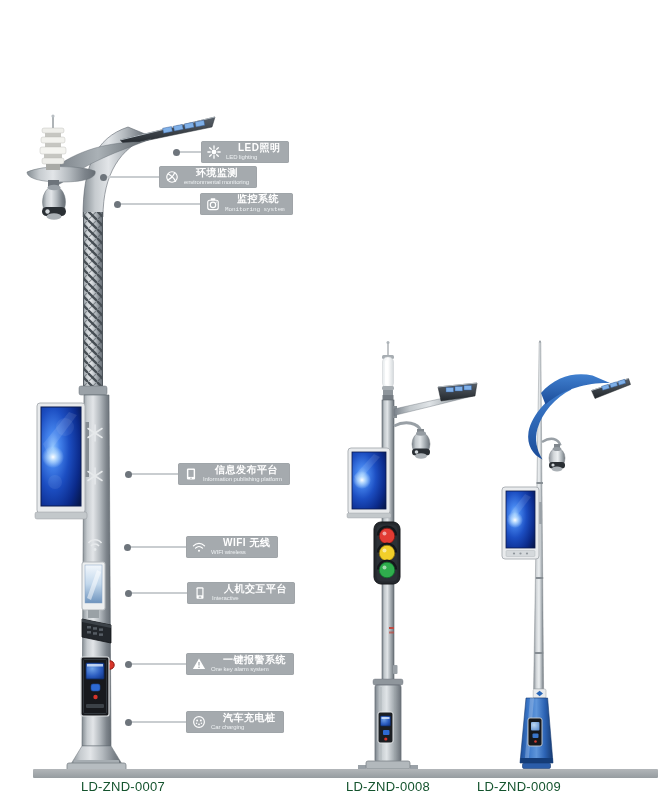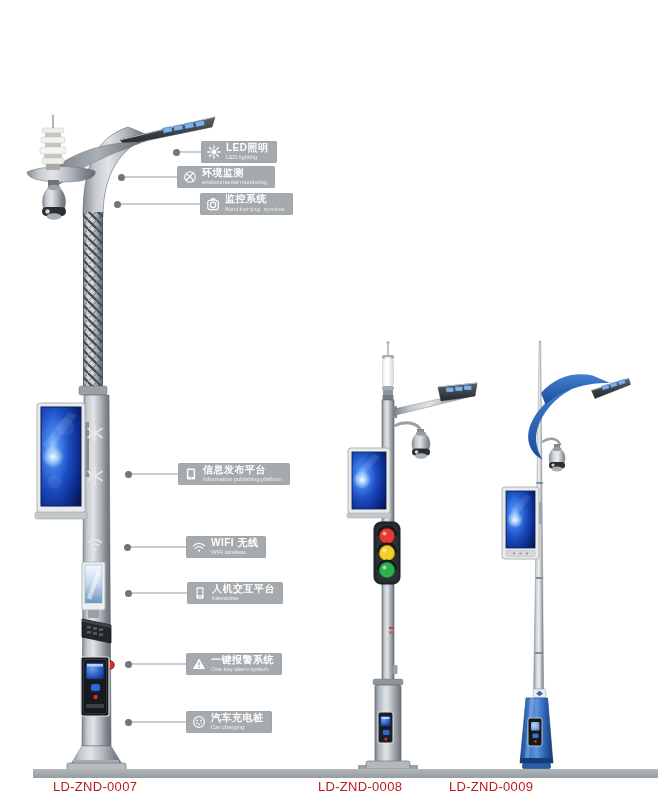--- a/index.html
+++ b/index.html
@@ -11,28 +11,28 @@
   
   .callout{position:absolute;display:flex;align-items:center;}
   .c-dot{width:7px;height:7px;border-radius:50%;background:#6e757c;flex:0 0 auto;}
   .c-line{height:2px;background:#c9cdd0;flex:0 0 auto;}
   .c-box{display:flex;align-items:center;gap:5px;background:#a5aaae;border-radius:2.5px;
          padding:2px 8px 2px 6px;height:22px;box-sizing:border-box;color:#fff;
          box-shadow:inset 0 0 0 0.5px #9a9fa3;}
   .c-icon{width:14px;height:14px;flex:0 0 auto;}
   .c-icon svg{width:14px;height:14px;}
   .c-text{display:flex;flex-direction:column;justify-content:center;}
-  .c-zh{font-size:10px;font-weight:bold;line-height:10.5px;letter-spacing:.5px;white-space:nowrap;}
+  .c-zh{font-size:10px;font-weight:bold;line-height:10.5px;letter-spacing:.5px;white-space:nowrap;margin-left:12px;}
   .c-en{font-size:6px;line-height:7px;color:#eef1f3;letter-spacing:-.1px;white-space:nowrap;}
 
   
   .ground{position:absolute;left:33px;top:769px;width:625px;height:9px;
           background:linear-gradient(#b2b6b9,#969ca0);border-radius:1px;}
-  .model{position:absolute;top:779px;width:140px;text-align:left;font-size:13px;
-         color:#b91c1c;letter-spacing:.3px;}
+  .model{position:absolute;top:779px;width:140px;text-align:center;font-size:13px;
+         color:#14532d;letter-spacing:.3px;}
 </style>
 </head>
 <body>
 
 <div class="stage">
 
   <svg class="pole-svg" style="left:25px;top:112px" width="195" height="663" viewBox="0 0 195 663">
     <defs>
       <linearGradient id="p1pole" x1="0" y1="0" x2="1" y2="0">
         <stop offset="0" stop-color="#858d93"></stop>
@@ -436,21 +436,21 @@
             </g>
           </svg>
       </span>
       <div class="c-text">
         <span class="c-zh">LED照明</span>
         <span class="c-en">LED lighting</span>
       </div>
     </div>
   </div>
 
-  <div class="callout" style="left:118px;top:166px;">
+  <div class="callout" style="left:100px;top:166px;">
     <span class="c-dot"></span>
     <span class="c-line" style="width:52px"></span>
     <div class="c-box">
       <span class="c-icon">
         <svg viewBox="0 0 24 24" fill="none" stroke="#fff" stroke-width="2">
             <circle cx="12" cy="12" r="9"></circle>
             <path d="M5,6.5 C11,9.5 16,15 18.5,20"></path>
             <path d="M17,4 C14.5,10 9,15.5 3.8,17.5"></path>
           </svg>
       </span>

